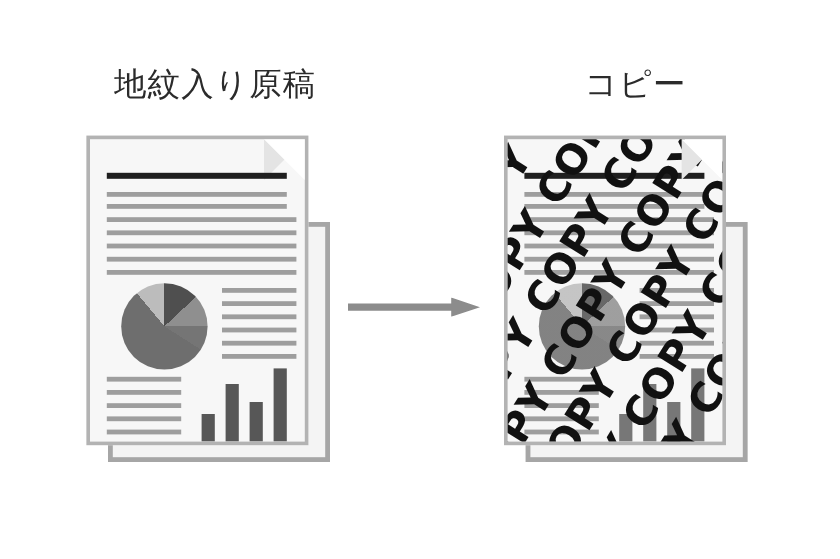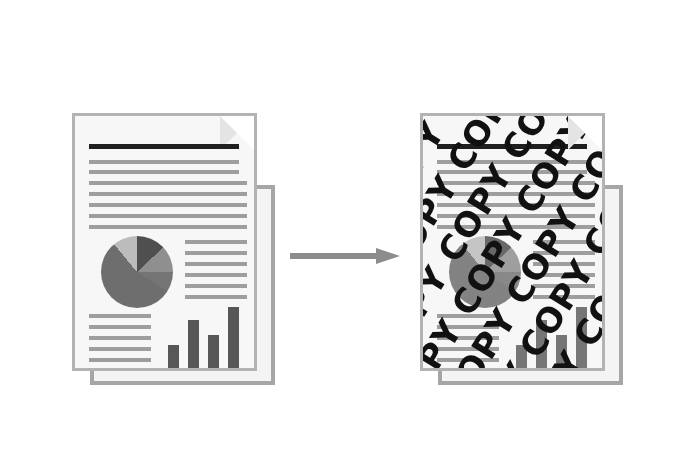--- a/index.html
+++ b/index.html
@@ -95,21 +95,23 @@
     letter-spacing:1px;
     line-height:40px;
     height:40px;
   }
 </style>
 </head>
 <body>
 
 <div class="stage">
 
-
+  <div class="title" id="title-left">地紋入り原稿</div>
+
+  <div class="title" id="title-right">コピー</div>
 
   <div class="doc-group" id="doc-original" style="left:72px;top:113px;width:215px;height:275px;">
 
     <div class="page page-back" style="left:18px;top:72px;width:185px;height:200px;"></div>
 
     <div class="page page-front" style="left:0px;top:0px;width:185px;height:258px;">
 
       <div class="fold-shade"></div>
       <div class="fold"></div>
 

